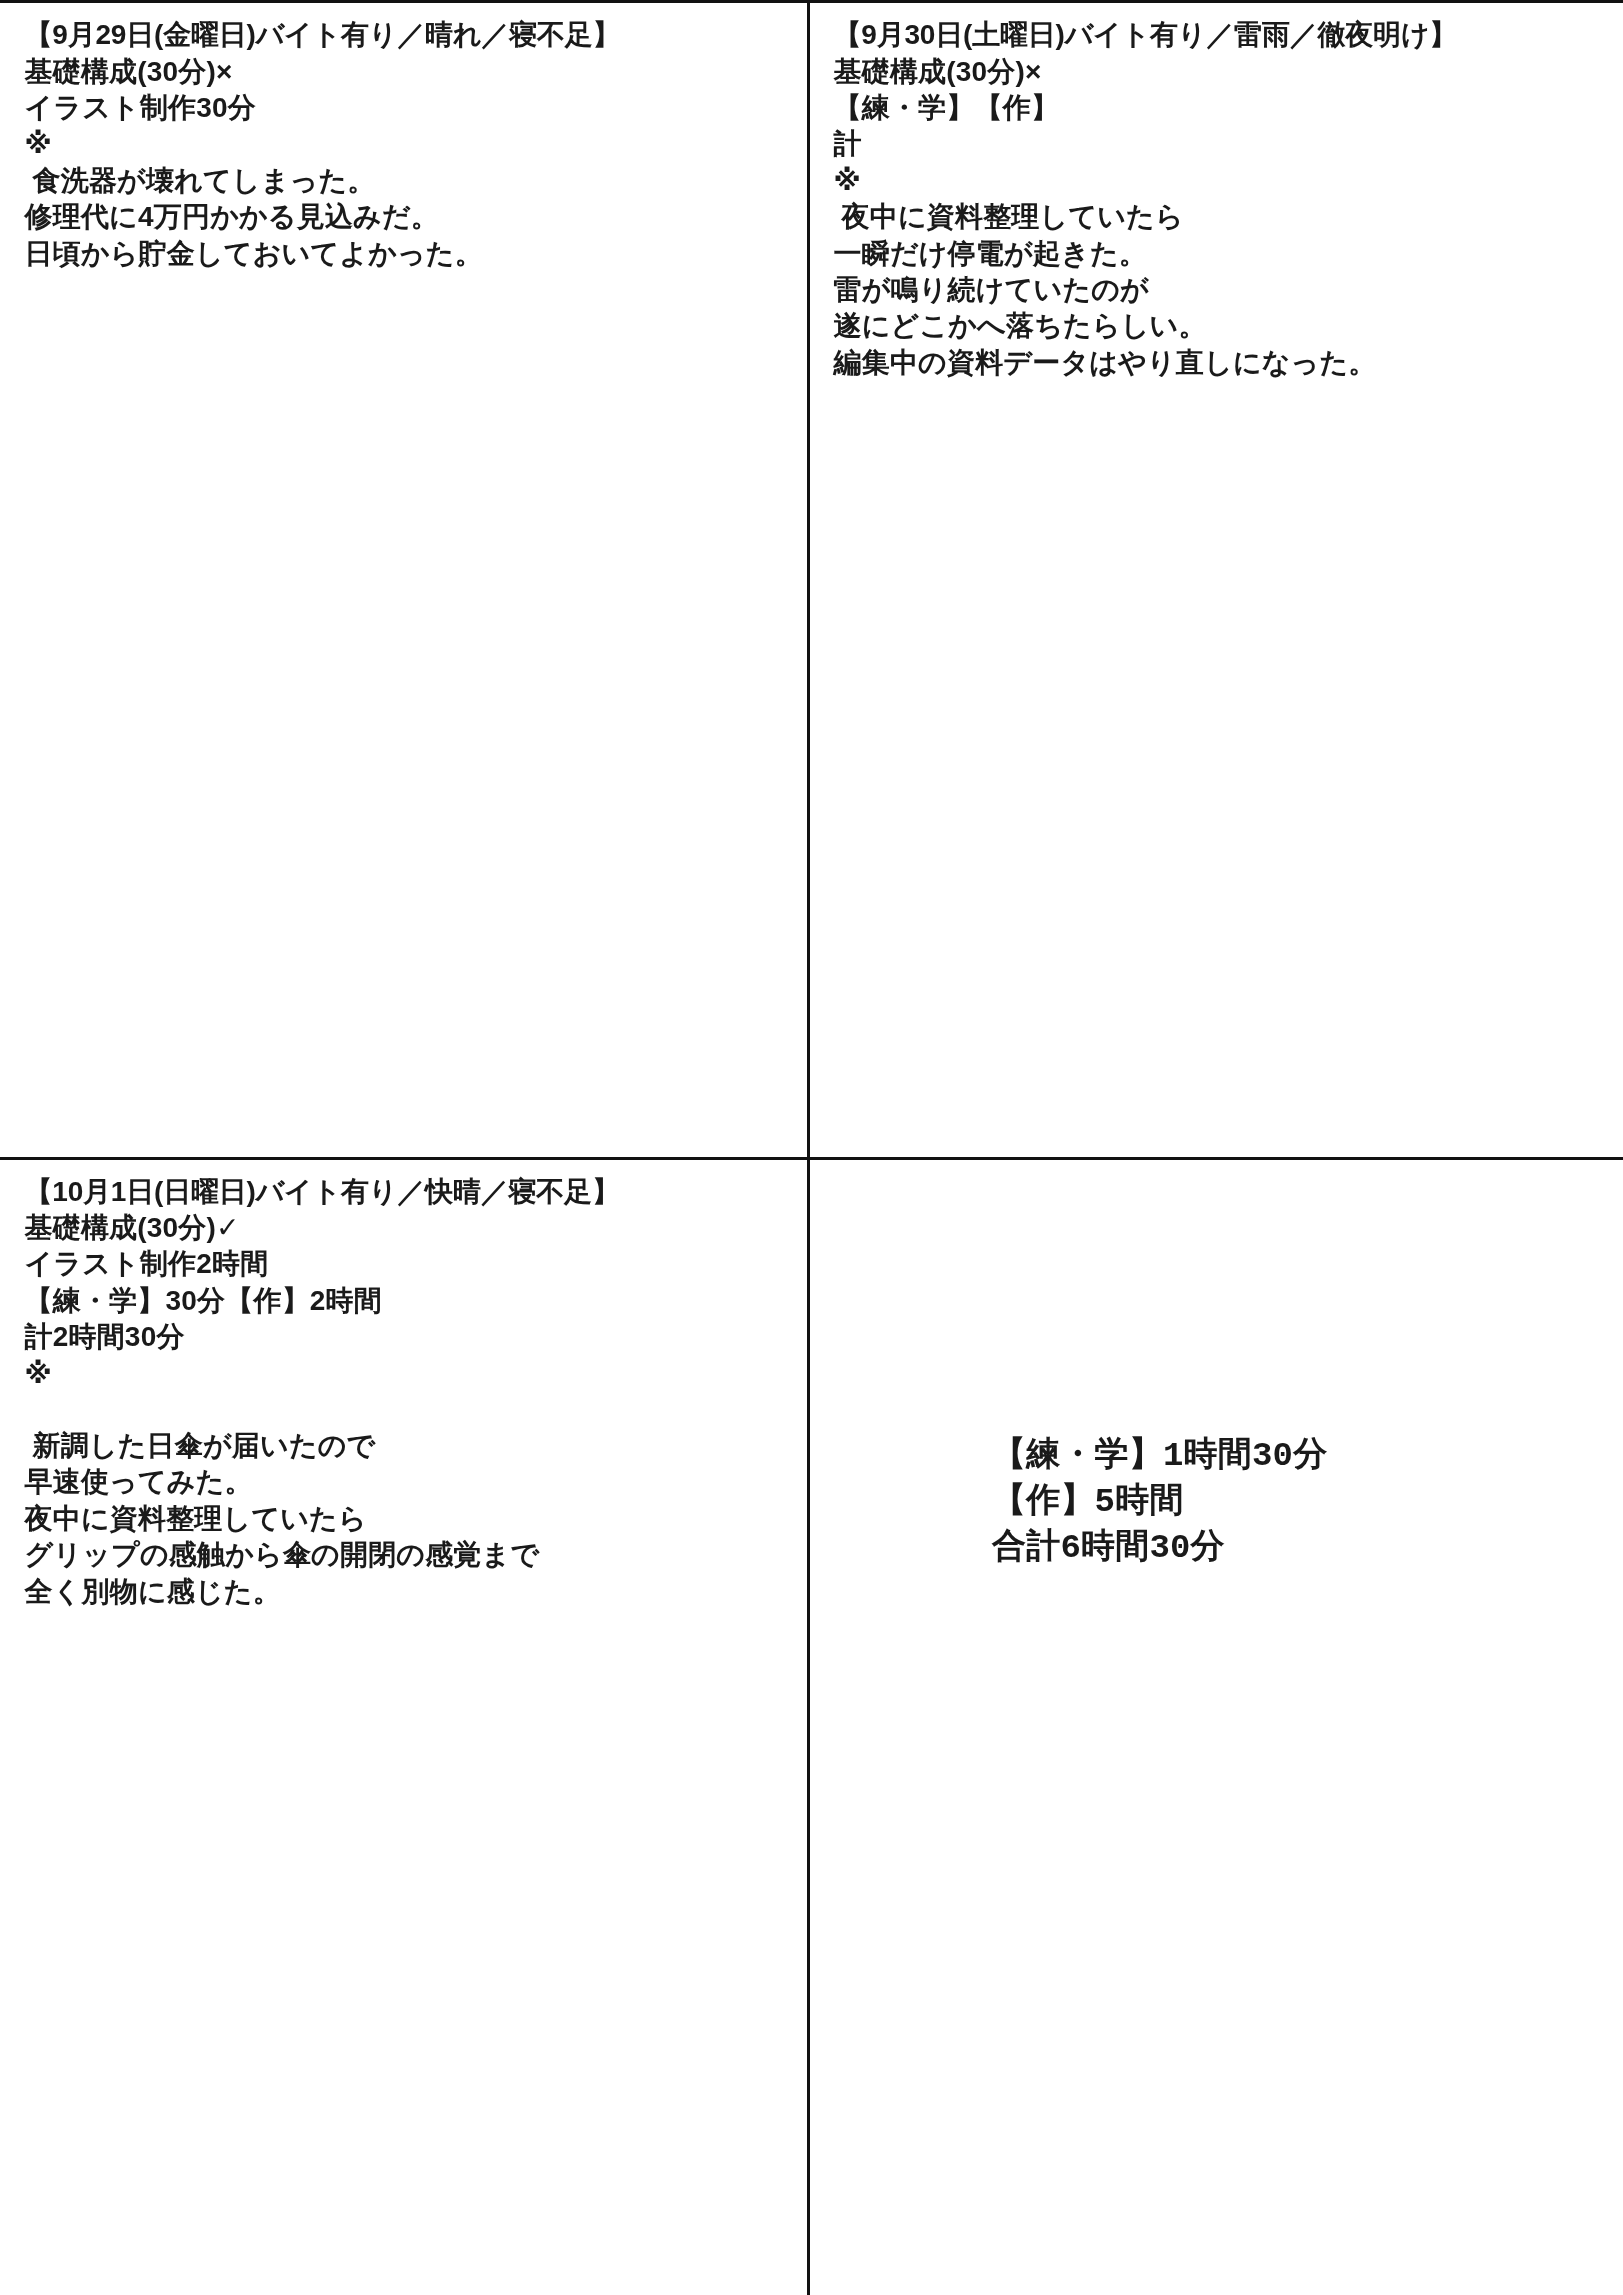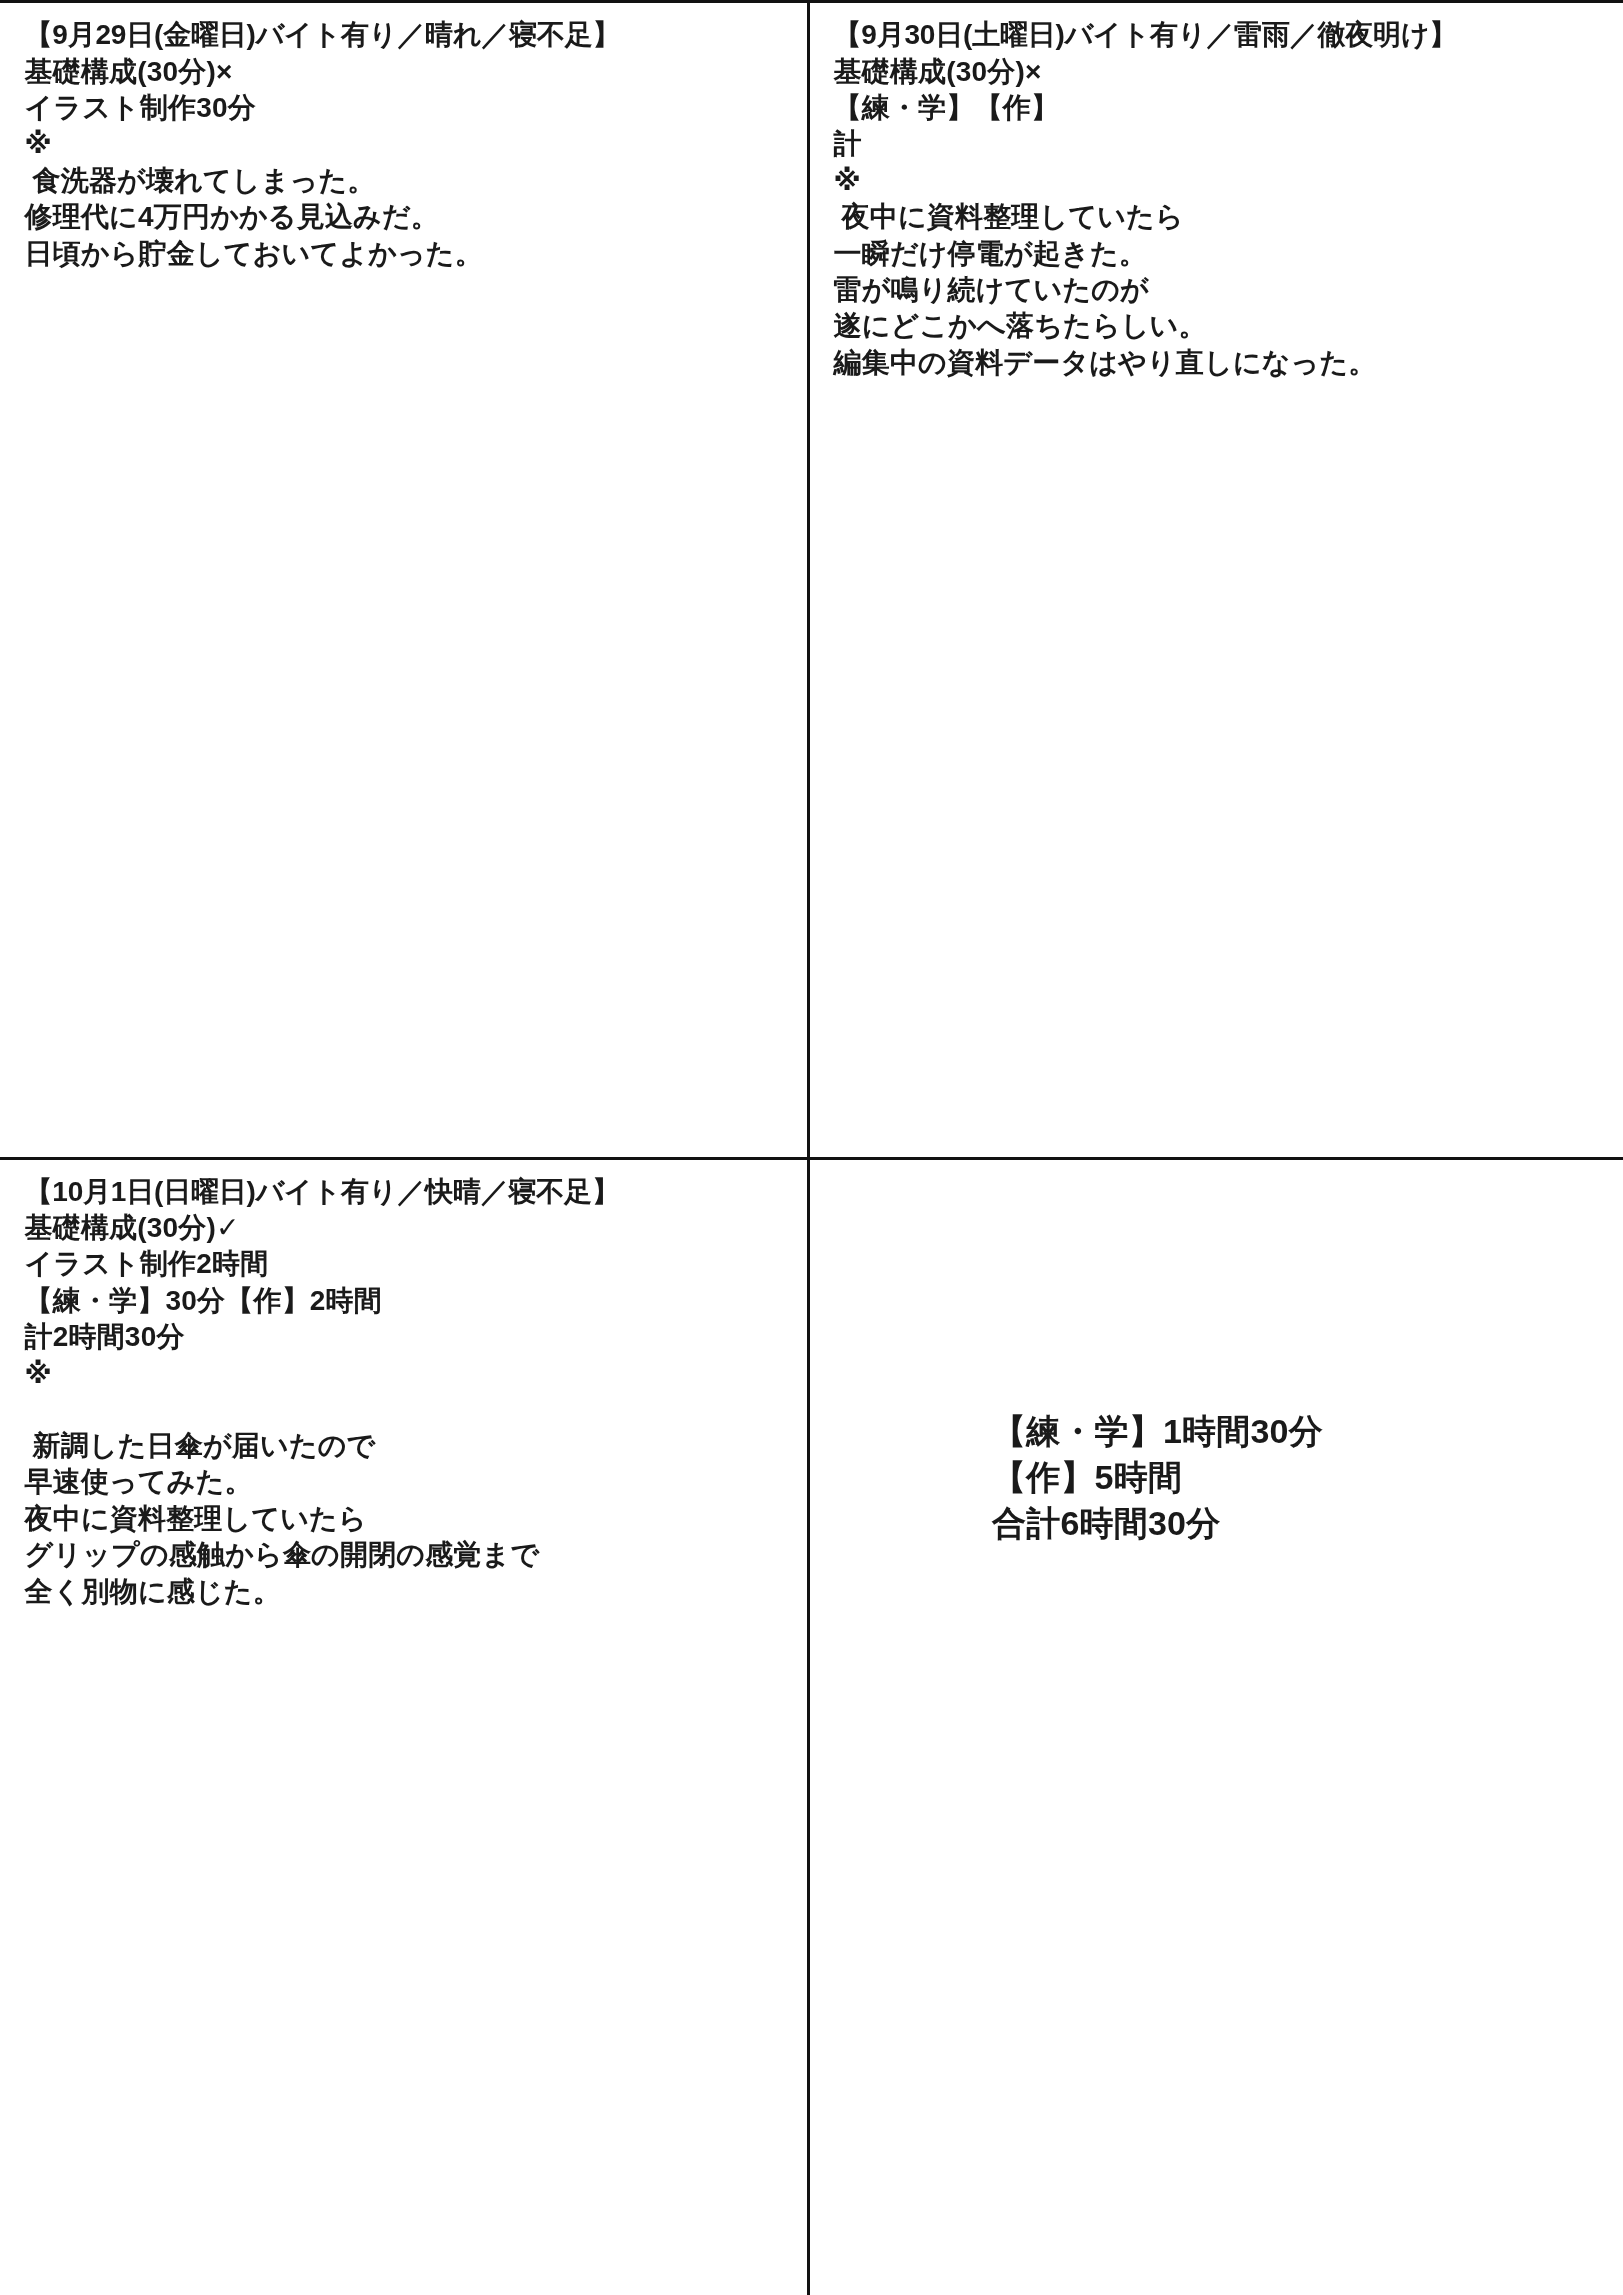--- a/index.html
+++ b/index.html
@@ -60,21 +60,22 @@
   .entry-line.header {
     font-weight: 700;
     letter-spacing: -0.2px;
   }
   .entry-line.blank {
     height: 36px;
   }
   .summary {
     position: absolute;
     left: 183px;
-    top: 249px;
+    top: 274px;
+    font-family: Liberation Mono, monospace;
   }
   .summary .entry-line {
     font-size: 34px;
     line-height: 1.36;
     font-weight: 700;
   }
 </style>
 </head>
 <body>
 

